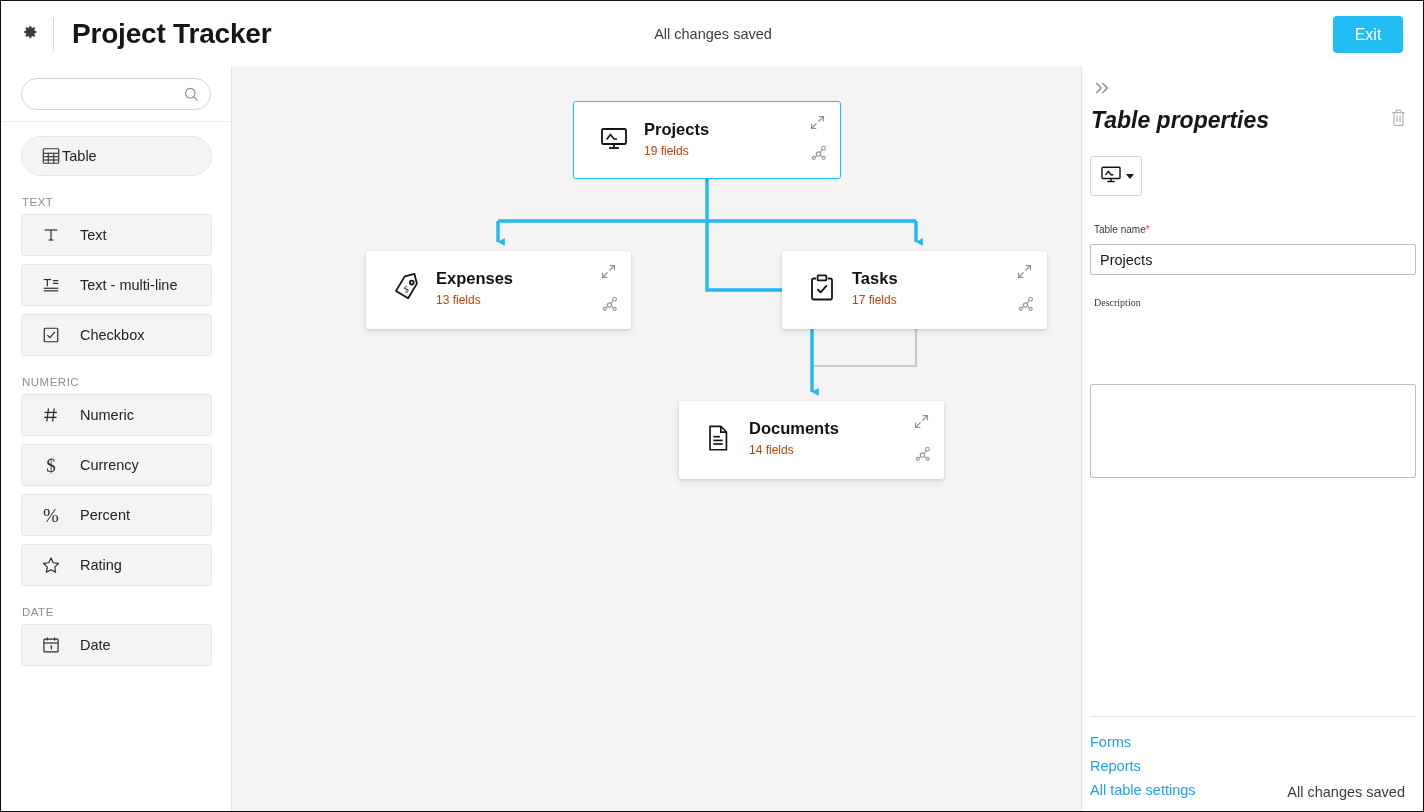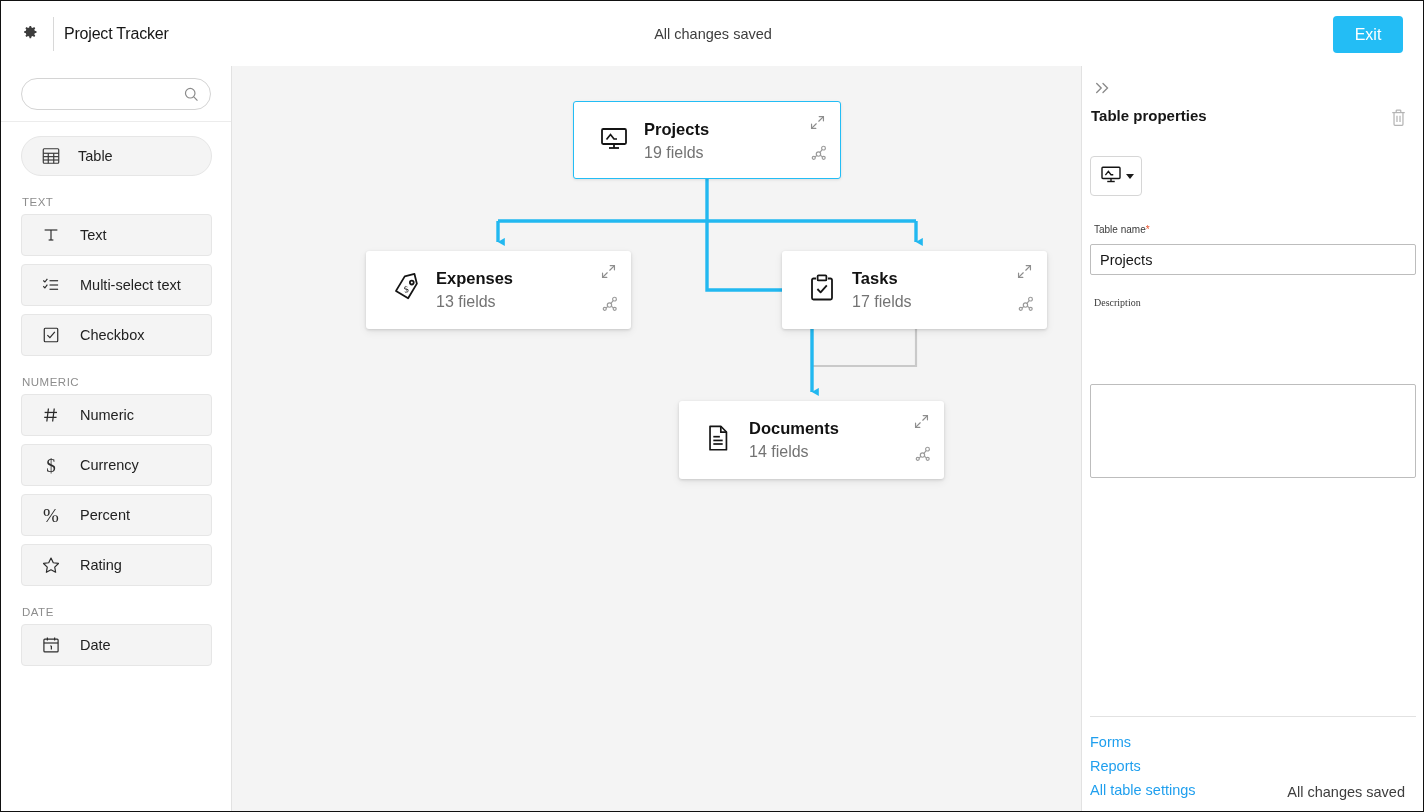--- a/index.html
+++ b/index.html
@@ -30,22 +30,22 @@
     margin-left: 8px;
     display: flex; align-items: center; justify-content: center;
     cursor: pointer;
   }
   .hdr-divider {
     width: 1px; height: 34px;
     background: #d8d8d8;
     margin-left: 4px;
   }
   .app-title {
-    margin-left: 10px;
-    font-size: 16px; font-weight: 400; color: #161616;
+    margin-left: 18px;
+    font-size: 28px; font-weight: 700; color: #161616;
     letter-spacing: -0.2px;
   }
   .save-status {
     position: absolute;
     left: 0; right: 0;
     text-align: center;
     font-size: 14.5px; color: #3d3d3d;
     pointer-events: none;
   }
   .exit-btn {
@@ -92,21 +92,21 @@
     pointer-events: none;
   }
   .palette { padding: 14px 20px 0 20px; }
 
   .pill-item {
     width: 191px; height: 40px;
     background: #f4f4f4;
     border: 1px solid #e6e6e6;
     border-radius: 20px;
     display: flex; align-items: center;
-    padding-left: 18px; gap: 16px;
+    padding-left: 18px; 
     cursor: pointer;
     margin-bottom: 17px;
   }
   .grp-label {
     font-size: 11.5px; color: #8d8d8d;
     letter-spacing: 0.5px;
     margin: 20px 0 6px 1px;
   }
   .field-item {
     width: 191px; height: 42px;
@@ -147,42 +147,42 @@
   .node-ico {
     position: absolute; left: 24px; top: 50%;
     transform: translateY(-50%);
   }
   .node-title {
     position: absolute; left: 70px; top: 18px;
     font-size: 16.5px; font-weight: 700; color: #121212;
   }
   .node-sub {
     position: absolute; left: 70px; top: 42px;
-    font-size: 16px; color: #737373;
+    font-size: 12px; color: #c2410c;
   }
   .node-expand { position: absolute; right: 14px; top: 12px; cursor: pointer; }
   .node-rel { position: absolute; right: 12px; bottom: 12px; cursor: pointer; }
 
   
   .rpanel {
     position: absolute; top: 65px; left: 1080px;
     width: 344px; height: 747px;
     background: #ffffff;
     border-left: 1px solid #e2e2e2;
   }
   .collapse-btn {
     position: absolute; left: 8px; top: 10px;
     width: 26px; height: 24px;
     display: flex; align-items: center; justify-content: center;
     color: #7a7a7a; font-size: 17px;
     cursor: pointer;
   }
   .rp-title {
     position: absolute; left: 9px; top: 41px;
-    font-size: 15px; font-weight: 700; color: #161616;
+    font-size: 23px; font-weight: 700; color: #161616; font-style: italic;
   }
   .trash-btn {
     position: absolute; right: 17px; top: 42px;
     cursor: pointer;
   }
   .icon-select {
     position: absolute; left: 8px; top: 90px;
     width: 52px; height: 40px;
     border: 1px solid #d6d6d6; border-radius: 4px;
     background: #fff;
@@ -288,35 +288,36 @@
         <span class="ico">
           <svg width="20" height="20" viewBox="0 0 22 22" fill="none" stroke="#2b2b2b" stroke-width="1.3">
             <line x1="4" y1="5.5" x2="18" y2="5.5"></line>
               <line x1="11" y1="5.5" x2="11" y2="16.5"></line>
             <line x1="8.4" y1="16.5" x2="13.6" y2="16.5"></line>
           </svg>
         </span>
         <span class="lbl">Text</span>
       </div>
 
-
-
-
       <div class="field-item">
         <span class="ico">
           <svg width="20" height="20" viewBox="0 0 22 22" fill="none" stroke="#2b2b2b" stroke-width="1.3">
-            <polyline points="2.5,6 4.3,7.7 7,4.3"></polyline>
-            <polyline points="2.5,12.4 4.3,14.1 7,10.7"></polyline>
-            <line x1="9.4" y1="6.3" x2="18.8" y2="6.3"></line>
-            <line x1="9.4" y1="11" x2="18.8" y2="11"></line>
-            <line x1="9.4" y1="15.7" x2="18.8" y2="15.7"></line>
-          </svg>
-        </span>
-        <span class="lbl">Multi-select text</span>
-      </div>
+            <line x1="3" y1="5" x2="11" y2="5"></line>
+              <line x1="7" y1="5" x2="7" y2="12.5"></line>
+            <line x1="13" y1="6.2" x2="19" y2="6.2"></line>
+              <line x1="13" y1="9.2" x2="19" y2="9.2"></line>
+            <line x1="3" y1="14.6" x2="19" y2="14.6"></line>
+              <line x1="3" y1="17.4" x2="19" y2="17.4"></line>
+          </svg>
+        </span>
+        <span class="lbl">Text - multi-line</span>
+      </div>
+
+
+
 
       <div class="field-item">
         <span class="ico">
           <svg width="20" height="20" viewBox="0 0 22 22" fill="none" stroke="#2b2b2b" stroke-width="1.3">
             <rect x="3.6" y="3.6" width="14.8" height="14.8" rx="1"></rect>
             <polyline points="7,11.2 9.8,14 15.2,7.6"></polyline>
           </svg>
         </span>
         <span class="lbl">Checkbox</span>
       </div>

